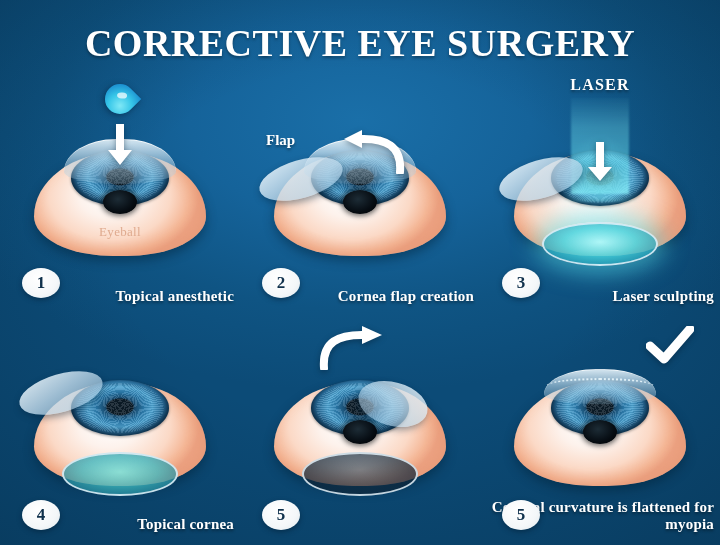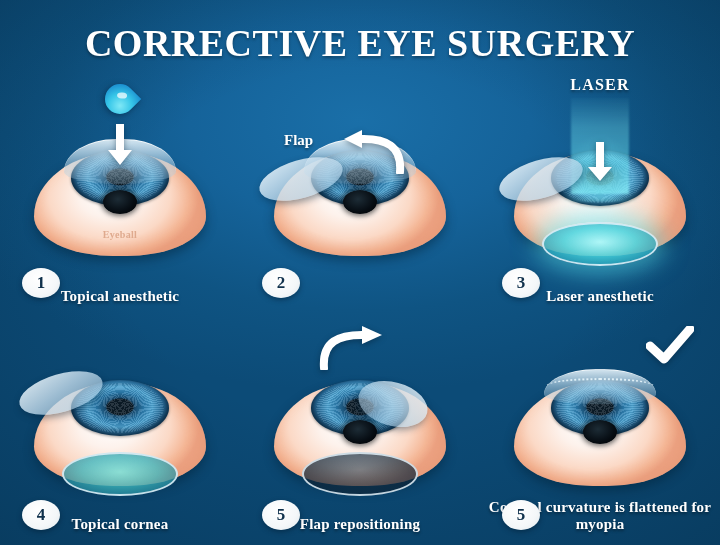--- a/index.html
+++ b/index.html
@@ -131,22 +131,22 @@
     background: linear-gradient(180deg, rgba(226,240,248,0.92) 0%, rgba(186,216,234,0.62) 45%, rgba(150,192,216,0.22) 100%);
     border-top: 1px solid rgba(255,255,255,0.8);
     z-index: 3;
   }
   .eye-label {
     position: absolute;
     left: 50%;
     bottom: 16px;
     transform: translateX(-50%);
     color: #dda689;
-    font-size: 10px;
-    font-weight: bold;
+    font-size: 13px;
+    font-weight: normal;
     letter-spacing: 0.3px;
     opacity: 0.92;
     white-space: nowrap;
     z-index: 4;
   }
 
   
   .flap {
     position: absolute;
     left: 18px;
@@ -268,21 +268,21 @@
     font-weight: bold;
     letter-spacing: 1.2px;
     text-shadow: 0 2px 3px rgba(0,0,0,0.4);
     z-index: 8;
     white-space: nowrap;
   }
 
   
   .flap-label {
     position: absolute;
-    left: 44px;
+    left: 26px;
     top: 56px;
     color: #ffffff;
     font-size: 15px;
     font-weight: bold;
     text-shadow: 0 2px 3px rgba(0,0,0,0.4);
     z-index: 8;
     white-space: nowrap;
   }
 
   
@@ -316,21 +316,21 @@
     font-weight: bold;
     z-index: 9;
   }
 
   
   .caption {
     position: absolute;
     left: 0;
     bottom: 6px;
     width: 240px;
-    text-align: center;
+    text-align: right;
     color: #ffffff;
     font-size: 15px;
     font-weight: bold;
     line-height: 1.18;
     letter-spacing: 0.2px;
     text-shadow: 0 2px 3px rgba(0,0,0,0.4);
     z-index: 8;
     padding: 0 6px;
     box-sizing: border-box;
   }
@@ -373,38 +373,39 @@
         </svg>
         <div class="eye-wrap">
           <div class="sclera"></div>
           <div class="iris"></div>
           <div class="pupil"></div>
           <div class="cornea"></div>
         </div>
         <div class="flap"></div>
       </div>
       <div class="badge">2</div>
+      <div class="caption">Cornea flap creation</div>
     </div>
 
     <div class="step">
       <div class="stage">
         <div class="laser-label">LASER</div>
         <div class="laser-beam"></div>
         <svg class="arrow-down" style="top:66px" width="26" height="40" viewBox="0 0 26 40">
           <path d="M9 0 H17 V25 H25 L13 39 L1 25 H9 Z" fill="#ffffff"></path>
         </svg>
         <div class="eye-wrap">
           <div class="sclera"></div>
           <div class="iris"></div>
           <div class="flap-socket glow"></div>
         </div>
         <div class="flap"></div>
       </div>
       <div class="badge">3</div>
-      <div class="caption">Laser anesthetic</div>
+      <div class="caption">Laser sculpting</div>
     </div>
 
     <div class="step row2">
       <div class="stage">
         <div class="eye-wrap">
           <div class="sclera"></div>
           <div class="iris"></div>
           <div class="flap-socket teal"></div>
         </div>
         <div class="flap" style="top:62px"></div>
@@ -421,21 +422,20 @@
         </svg>
         <div class="eye-wrap">
           <div class="sclera"></div>
           <div class="iris"></div>
           <div class="pupil"></div>
           <div class="flap-socket"></div>
         </div>
         <div class="flap folded"></div>
       </div>
       <div class="badge">5</div>
-      <div class="caption">Flap repositioning</div>
     </div>
 
     <div class="step row2">
       <div class="stage">
         <svg class="check-mark" width="48" height="40" viewBox="0 0 48 40">
           <path d="M4 20 L18 33 L44 3" stroke="#ffffff" stroke-width="9" fill="none" stroke-linecap="round" stroke-linejoin="round"></path>
         </svg>
         <div class="eye-wrap">
           <div class="sclera"></div>
           <div class="iris"></div>

